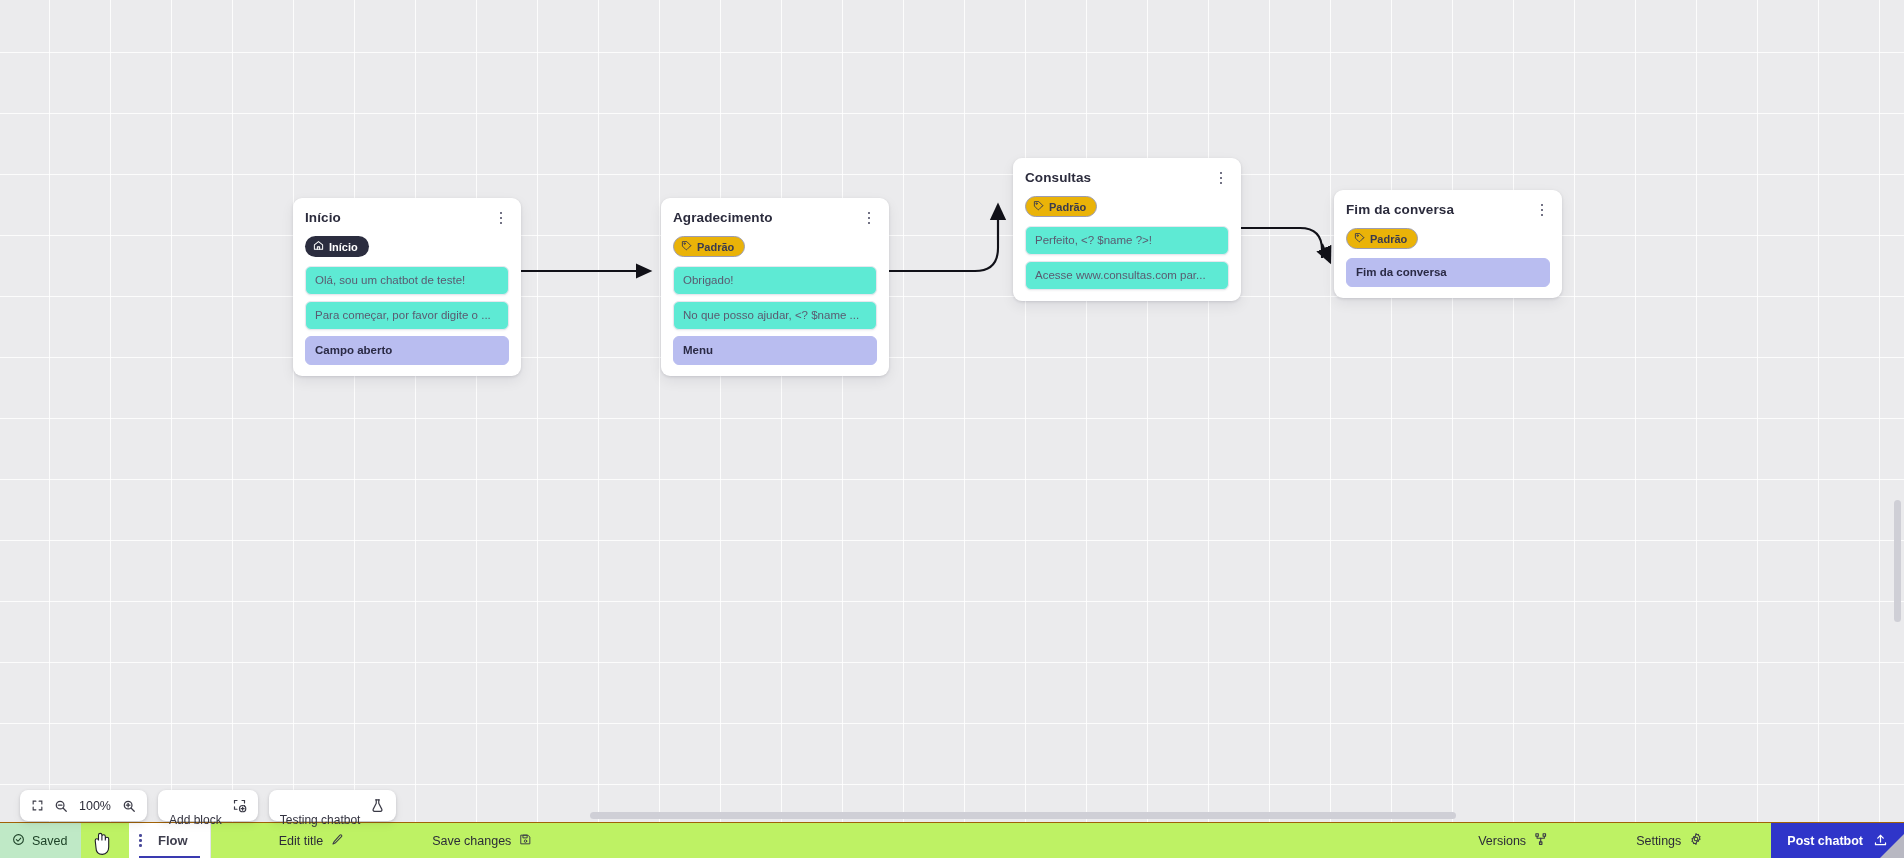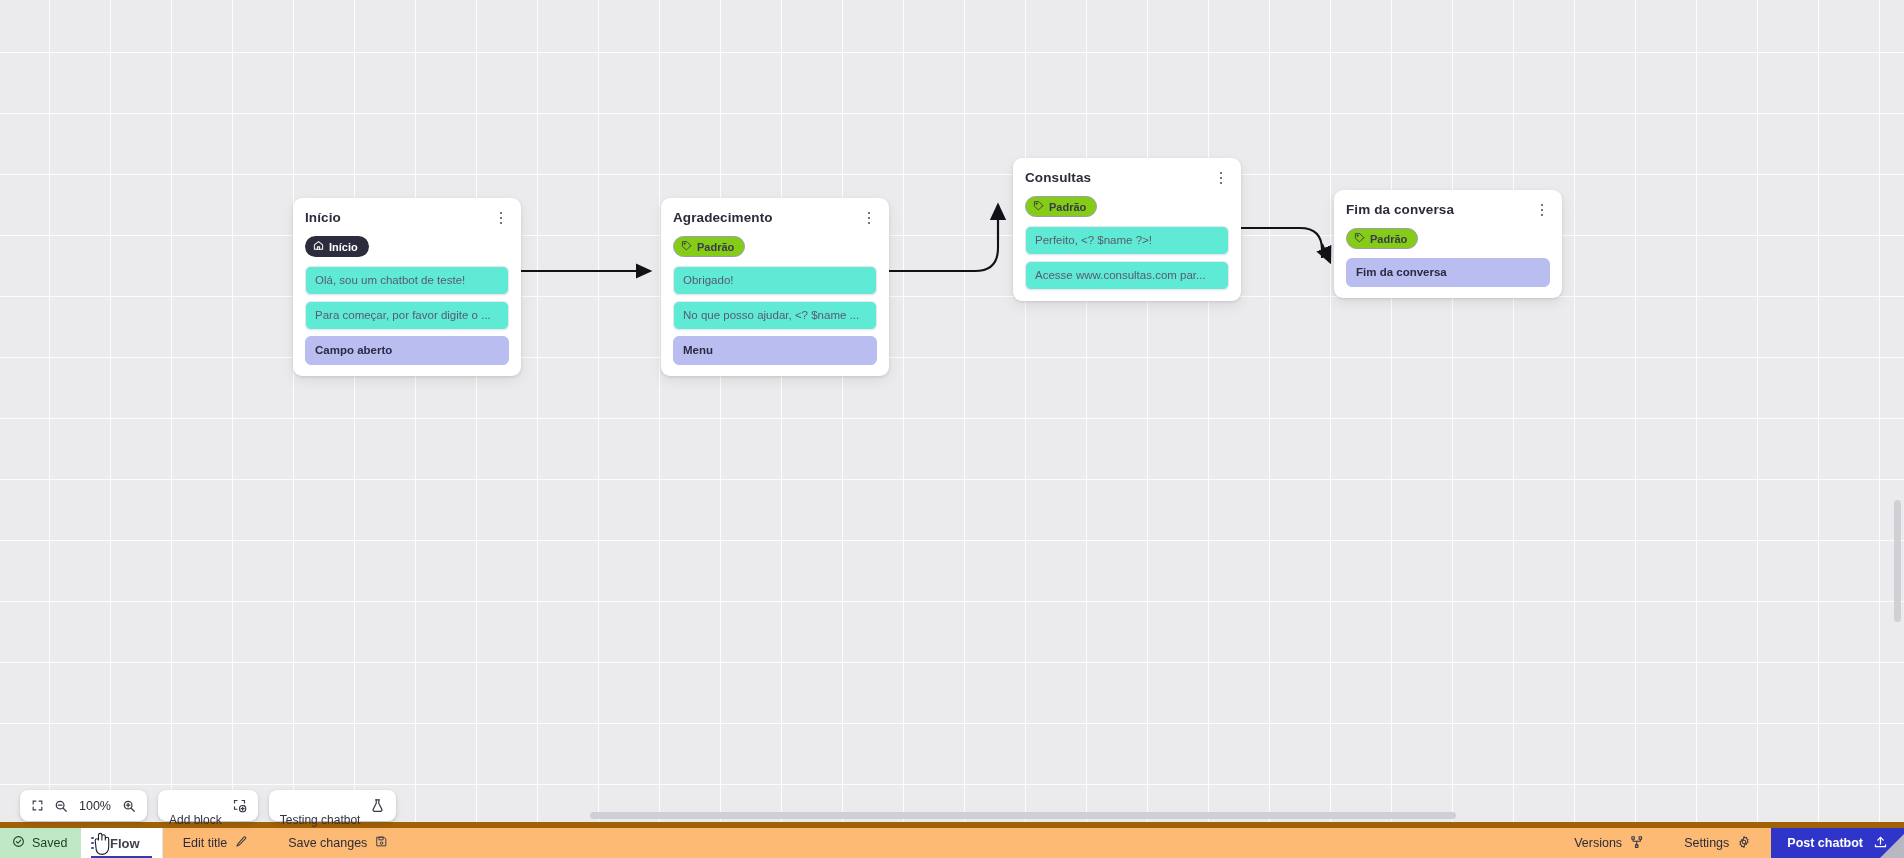--- a/index.html
+++ b/index.html
@@ -101,21 +101,21 @@
     padding: 4px 11px 4px 8px;
     margin-bottom: 9px;
   }
 
   .badge-default {
     display: inline-flex;
     align-items: center;
     gap: 5px;
     border: 1px solid #9c9cb0;
     color: #3a3a4e;
-    background: #84cc16;
+    background: #eab308;
     font-size: 11px;
     font-weight: bold;
     border-radius: 11px;
     padding: 3px 10px 3px 7px;
     margin-bottom: 9px;
   }
 
   .rows { display: flex; flex-direction: column; gap: 6px; }
 
   .row {
@@ -192,26 +192,27 @@
     border-radius: 4px;
     z-index: 5;
   }
 
   
   #statusbar {
     position: absolute;
     left: 0; bottom: 0;
     width: 1904px;
     height: 36px;
-    background: #fdba74;
-    border-top: 6px solid #a16207;
+    background: #bef264;
+    border-top: 1px solid #a16207;
     display: flex;
     align-items: stretch;
     font-size: 12.5px;
     color: #2c2c38;
+    gap: 48px;
   }
 
   .saved {
     display: flex;
     align-items: center;
     gap: 7px;
     background: #bfe9c6;
     color: #1d4227;
     padding: 0 14px 0 12px;
     font-size: 12.5px;

